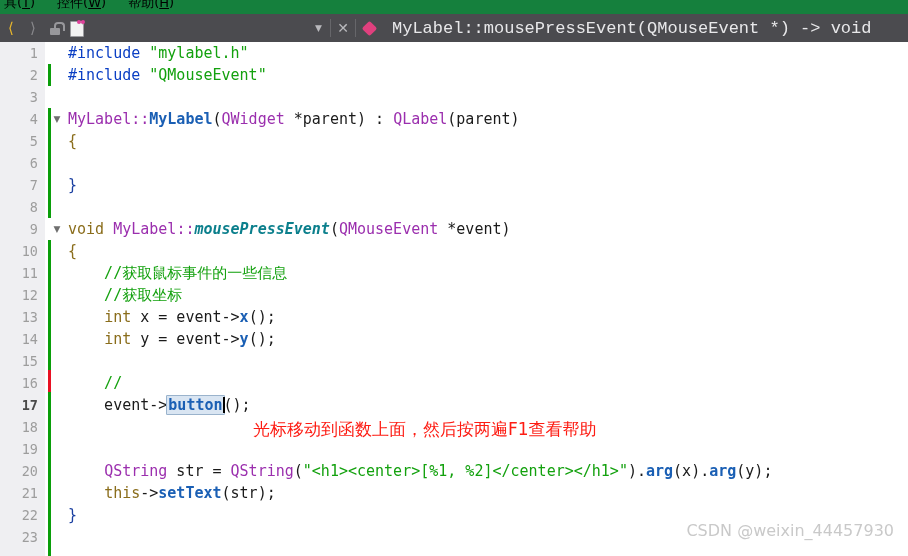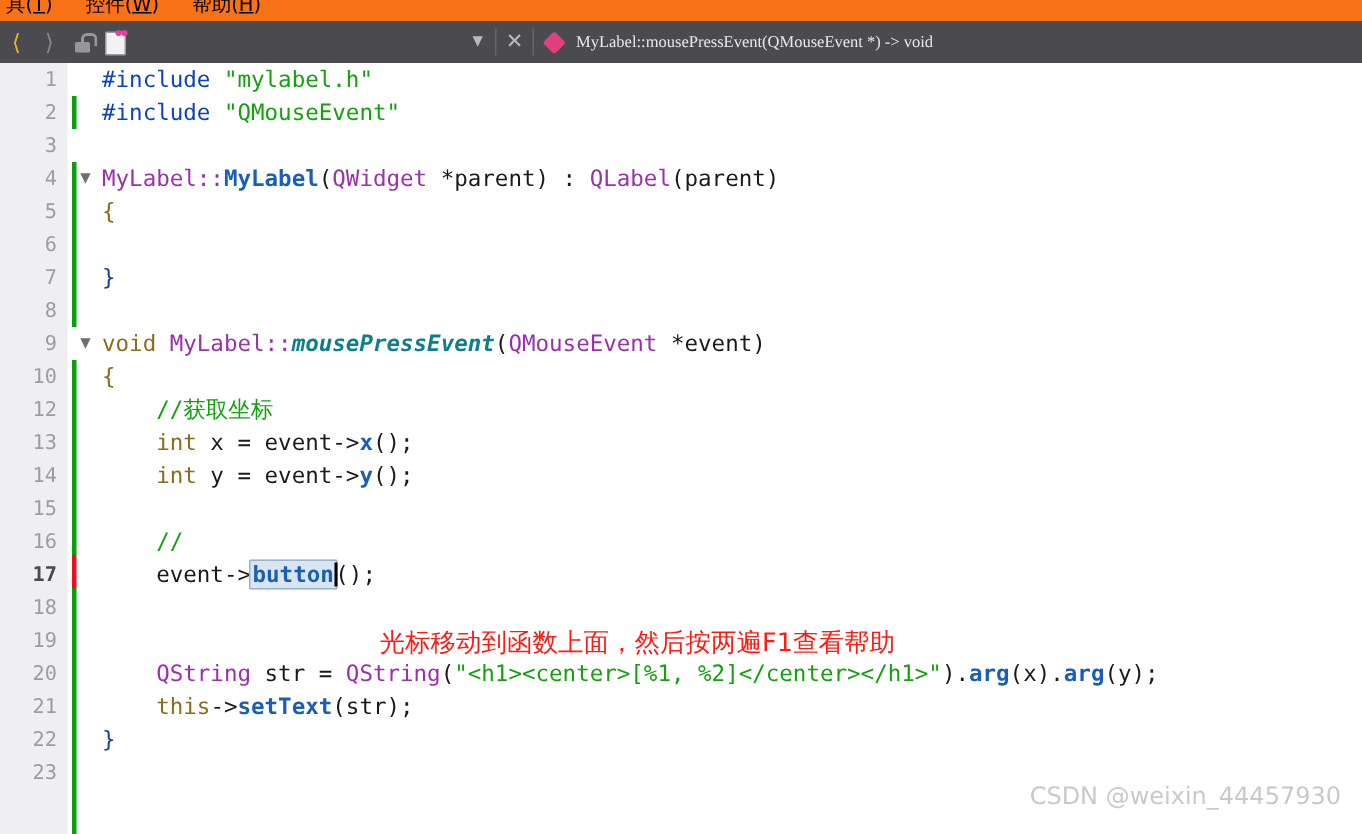--- a/index.html
+++ b/index.html
@@ -4,21 +4,21 @@
 <style>
   html,body{margin:0;padding:0;background:#fff;}
   body{
     width:908px;height:556px;overflow:hidden;position:relative;
     font-family:"DejaVu Sans Mono",monospace;
   }
 
   
   .menubar{
     position:absolute;left:0;top:0;width:908px;height:14px;
-    background:#f97316;overflow:hidden;
+    background:#15803d;overflow:hidden;
   }
   .menubar-inner{
     position:absolute;left:0;top:-6px;
     display:flex;align-items:center;gap:22px;
     padding-left:4px;
     font-family:"DejaVu Sans",sans-serif;font-size:13px;color:#000;
     white-space:nowrap;
   }
   .menu-item{cursor:default;}
   .menu-item u{text-decoration:underline;}
@@ -77,22 +77,22 @@
   }
   .x-btn{
     color:#b9b9bd;font-size:14px;width:20px;text-align:center;
     font-family:"DejaVu Sans",sans-serif;flex:0 0 auto;
   }
   .diamond{
     width:11px;height:11px;background:#e0407e;transform:rotate(45deg);
     border-radius:2px;flex:0 0 auto;margin-left:6px;
   }
   .symbol-label{
-    color:#e8e8ea;font-size:11px;margin-left:9px;white-space:nowrap;
-    font-family:Liberation Serif, serif;
+    color:#e8e8ea;font-size:17px;margin-left:17px;white-space:nowrap;
+    font-family:Liberation Mono, monospace;
   }
 
   
   .editor{
     position:absolute;left:0;top:42px;width:908px;height:514px;
     background:#ffffff;overflow:hidden;
   }
   .gutter{
     position:absolute;left:0;top:0;width:45px;height:514px;
     background:#efeff2;
@@ -219,20 +219,21 @@
       <div class="line"><span class="lnum">1</span><span class="ltext"><span class="t-pre">#include </span><span class="t-str">"mylabel.h"</span></span></div>
       <div class="line"><span class="lnum">2</span><span class="ltext"><span class="t-pre">#include </span><span class="t-str">"QMouseEvent"</span></span></div>
       <div class="line"><span class="lnum">3</span><span class="ltext"></span></div>
       <div class="line"><span class="lnum">4</span><span class="fold-caret">▼</span><span class="ltext"><span class="t-cls">MyLabel</span><span class="t-cls">::</span><span class="t-fnb">MyLabel</span><span class="t-plain">(</span><span class="t-cls">QWidget</span><span class="t-plain"> *parent) : </span><span class="t-cls">QLabel</span><span class="t-plain">(parent)</span></span></div>
       <div class="line"><span class="lnum">5</span><span class="ltext"><span class="t-kw">{</span></span></div>
       <div class="line"><span class="lnum">6</span><span class="ltext"></span></div>
       <div class="line"><span class="lnum">7</span><span class="ltext"><span class="t-brace">}</span></span></div>
       <div class="line"><span class="lnum">8</span><span class="ltext"></span></div>
       <div class="line"><span class="lnum">9</span><span class="fold-caret">▼</span><span class="ltext"><span class="t-kw">void </span><span class="t-cls">MyLabel</span><span class="t-cls">::</span><span class="t-fn">mousePressEvent</span><span class="t-plain">(</span><span class="t-cls">QMouseEvent</span><span class="t-plain"> *event)</span></span></div>
       <div class="line"><span class="lnum">10</span><span class="ltext"><span class="t-kw">{</span></span></div>
+      <div class="line"><span class="lnum">11</span><span class="ltext"><span class="t-cmt">    //获取鼠标事件的一些信息</span></span></div>
       <div class="line"><span class="lnum">12</span><span class="ltext"><span class="t-cmt">    //获取坐标</span></span></div>
       <div class="line"><span class="lnum">13</span><span class="ltext"><span class="t-plain">    </span><span class="t-kw">int</span><span class="t-plain"> x = event-&gt;</span><span class="t-fnb">x</span><span class="t-plain">();</span></span></div>
       <div class="line"><span class="lnum">14</span><span class="ltext"><span class="t-plain">    </span><span class="t-kw">int</span><span class="t-plain"> y = event-&gt;</span><span class="t-fnb">y</span><span class="t-plain">();</span></span></div>
       <div class="line"><span class="lnum">15</span><span class="ltext"></span></div>
       <div class="line"><span class="lnum">16</span><span class="ltext"><span class="t-cmt">    //</span></span></div>
       <div class="line current"><span class="lnum">17</span><span class="ltext"><span class="t-plain">    event-&gt;</span><span class="t-fnb occur">button</span><span class="caret"></span><span class="t-plain">();</span></span></div>
       <div class="line"><span class="lnum">18</span><span class="ltext"></span></div>
       <div class="line"><span class="lnum">19</span></div>
       <div class="line"><span class="lnum">20</span><span class="ltext"><span class="t-plain">    </span><span class="t-cls">QString</span><span class="t-plain"> str = </span><span class="t-cls">QString</span><span class="t-plain">(</span><span class="t-str">"&lt;h1&gt;&lt;center&gt;[%1, %2]&lt;/center&gt;&lt;/h1&gt;"</span><span class="t-plain">).</span><span class="t-fnb">arg</span><span class="t-plain">(x).</span><span class="t-fnb">arg</span><span class="t-plain">(y);</span></span></div>
       <div class="line"><span class="lnum">21</span><span class="ltext"><span class="t-plain">    </span><span class="t-kw">this</span><span class="t-plain">-&gt;</span><span class="t-fnb">setText</span><span class="t-plain">(str);</span></span></div>

